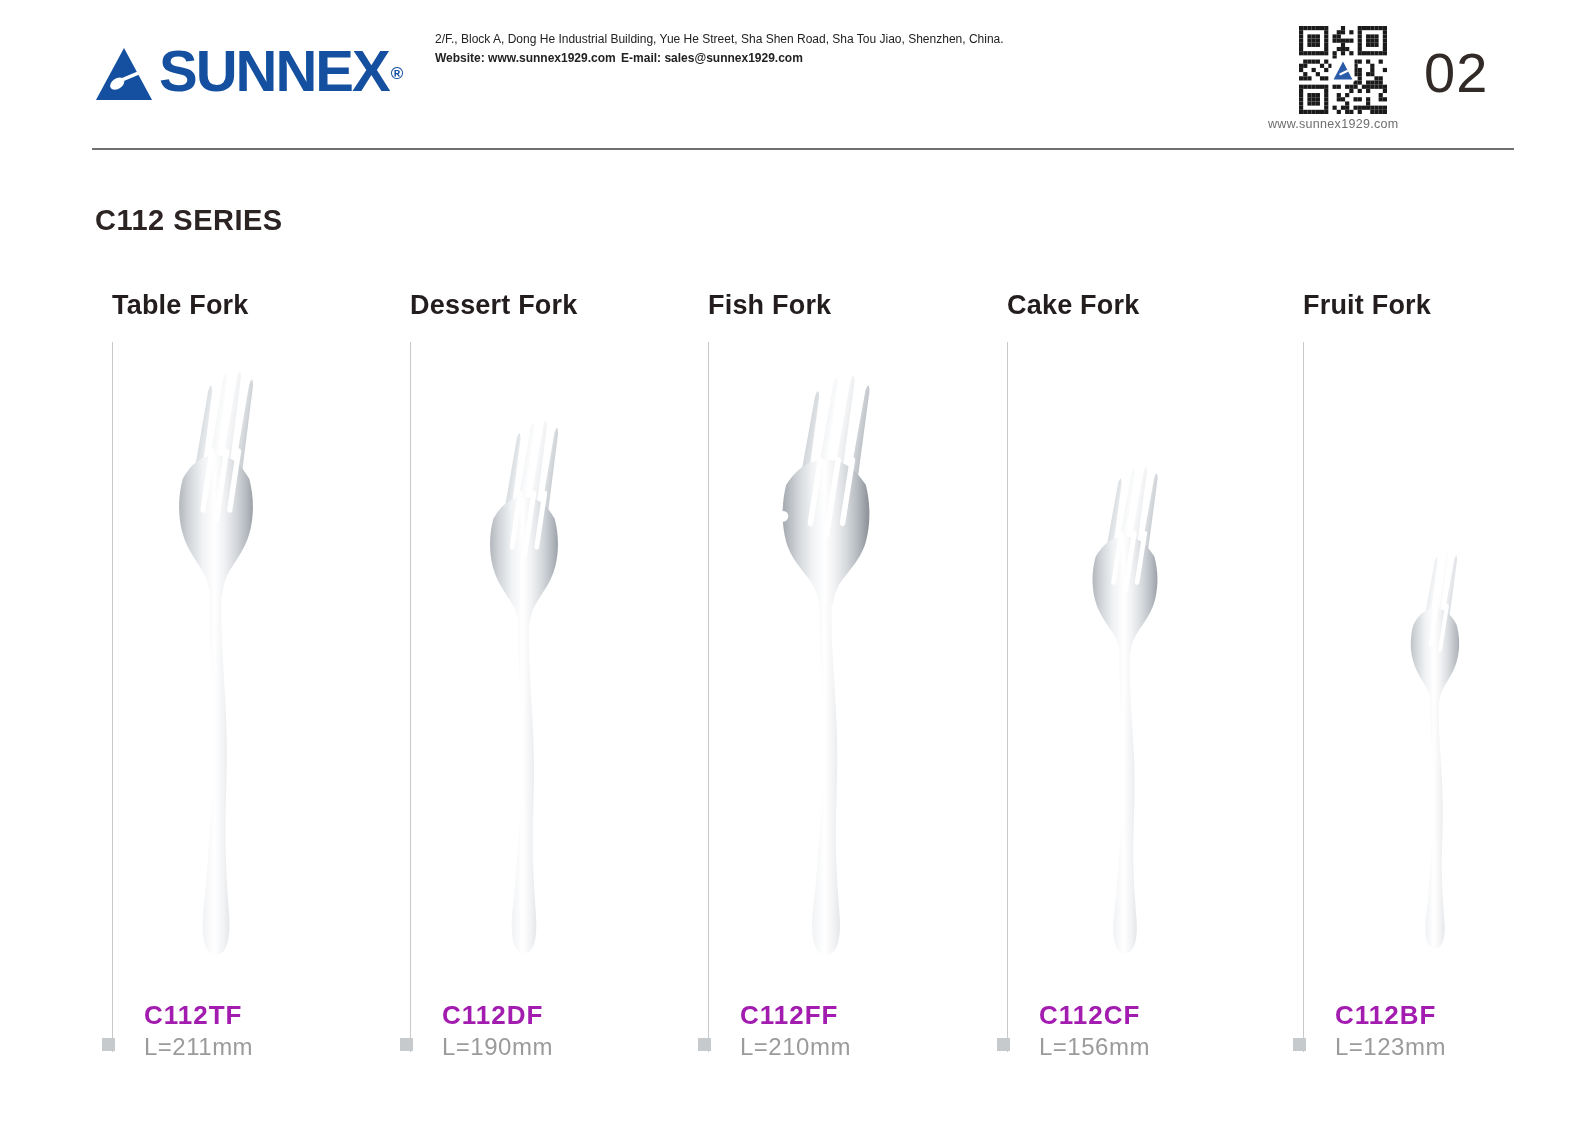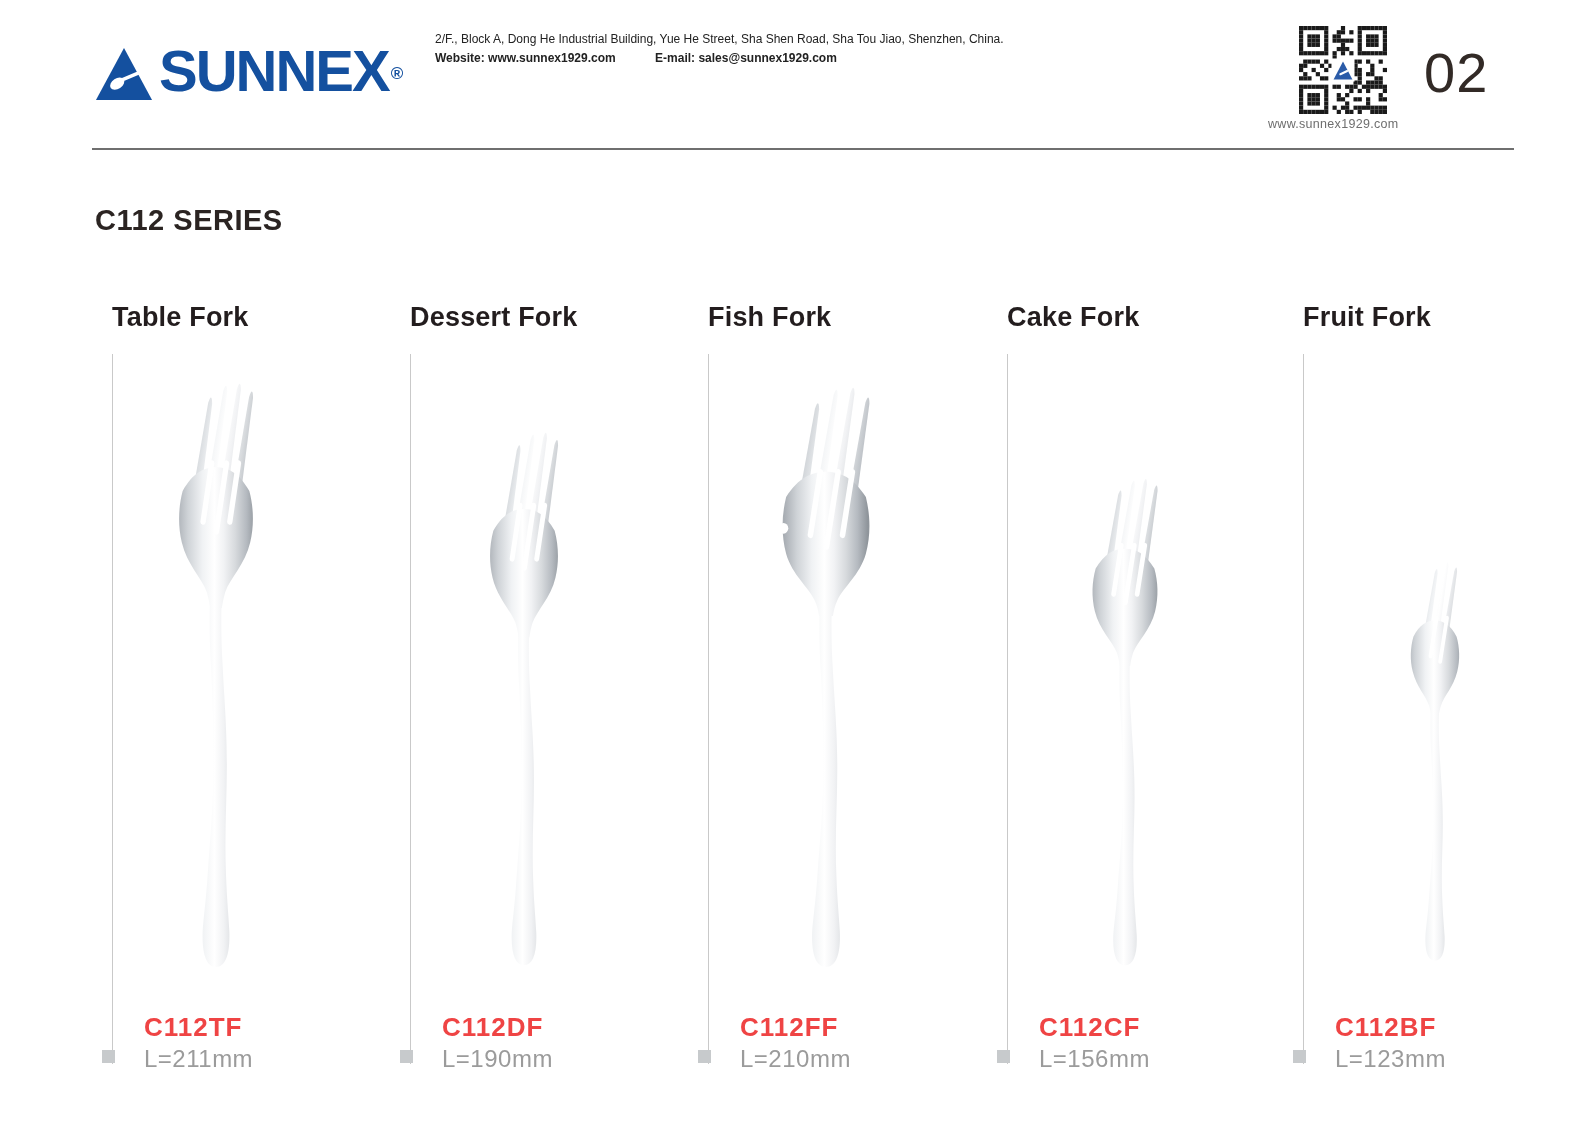--- a/index.html
+++ b/index.html
@@ -9,41 +9,41 @@
   
   .logo-wrap{position:absolute;left:95px;top:40px;display:flex;align-items:center;}
   .logo-tri{width:58px;height:56px;margin-top:6px;}
   .logo-text{font-size:58px;font-weight:800;color:#14509f;letter-spacing:-2px;line-height:1;margin-left:6px;}
   .logo-reg{font-size:17px;font-weight:700;color:#14509f;vertical-align:super;position:relative;top:-6px;left:2px;}
 
   .company{position:absolute;left:435px;top:30px;color:#1c1c1c;}
   .company .c-name{font-size:16px;font-weight:700;margin-bottom:4px;}
   .company .c-line{font-size:12px;line-height:19px;color:#222;}
   .company .c-line span{display:inline-block;font-weight:bold;}
-  .company .c-line .email-part{margin-left:36px;}
+  .company .c-line .email-part{margin-left:2px;}
 
   .qr-block{position:absolute;left:1268px;top:26px;width:150px;text-align:left;}
   .qr-box{width:88px;height:88px;margin:0 auto;}
   .qr-caption{margin-top:3px;font-size:12.5px;color:#6e6e6e;letter-spacing:.3px;}
 
   .page-num{position:absolute;left:1424px;top:40px;font-size:56px;font-weight:400;color:#322a26;letter-spacing:1px;}
 
   .head-rule{position:absolute;left:92px;top:148px;width:1422px;height:2px;background:#6f6f6f;}
 
   
   .series-title{position:absolute;left:95px;top:204px;font-size:29px;font-weight:700;color:#2b2422;letter-spacing:.5px;}
 
   
-  .column{position:absolute;top:12px;width:298px;height:1072px;}
+  .column{position:absolute;top:0;width:298px;height:1072px;}
   .col-title{position:absolute;left:20px;top:290px;font-size:27px;font-weight:700;color:#231d1e;letter-spacing:.2px;}
   .vline{position:absolute;left:20px;top:342px;width:1px;height:710px;background:#c9c9c9;}
   .fork-wrap{position:absolute;}
   .fork-wrap svg{display:block;width:100%;height:100%;}
   .sq{position:absolute;left:10px;top:1038px;width:13px;height:13px;background:#c7cacc;}
-  .code{position:absolute;left:52px;top:1000px;font-size:26px;font-weight:700;color:#ef4444;letter-spacing:1px;}
+  .code{position:absolute;left:52px;top:1000px;font-size:26px;font-weight:700;color:#a21caf;letter-spacing:1px;}
   .len{position:absolute;left:52px;top:1033px;font-size:24px;color:#9b9b9b;letter-spacing:.5px;}
 </style>
 </head>
 <body>
 
 <div id="page">
 
   <div class="logo-wrap">
     <svg class="logo-tri" viewBox="0 0 60 56">
       <path d="M30 1 L59 55 L1 55 Z" fill="#14509f"></path>

